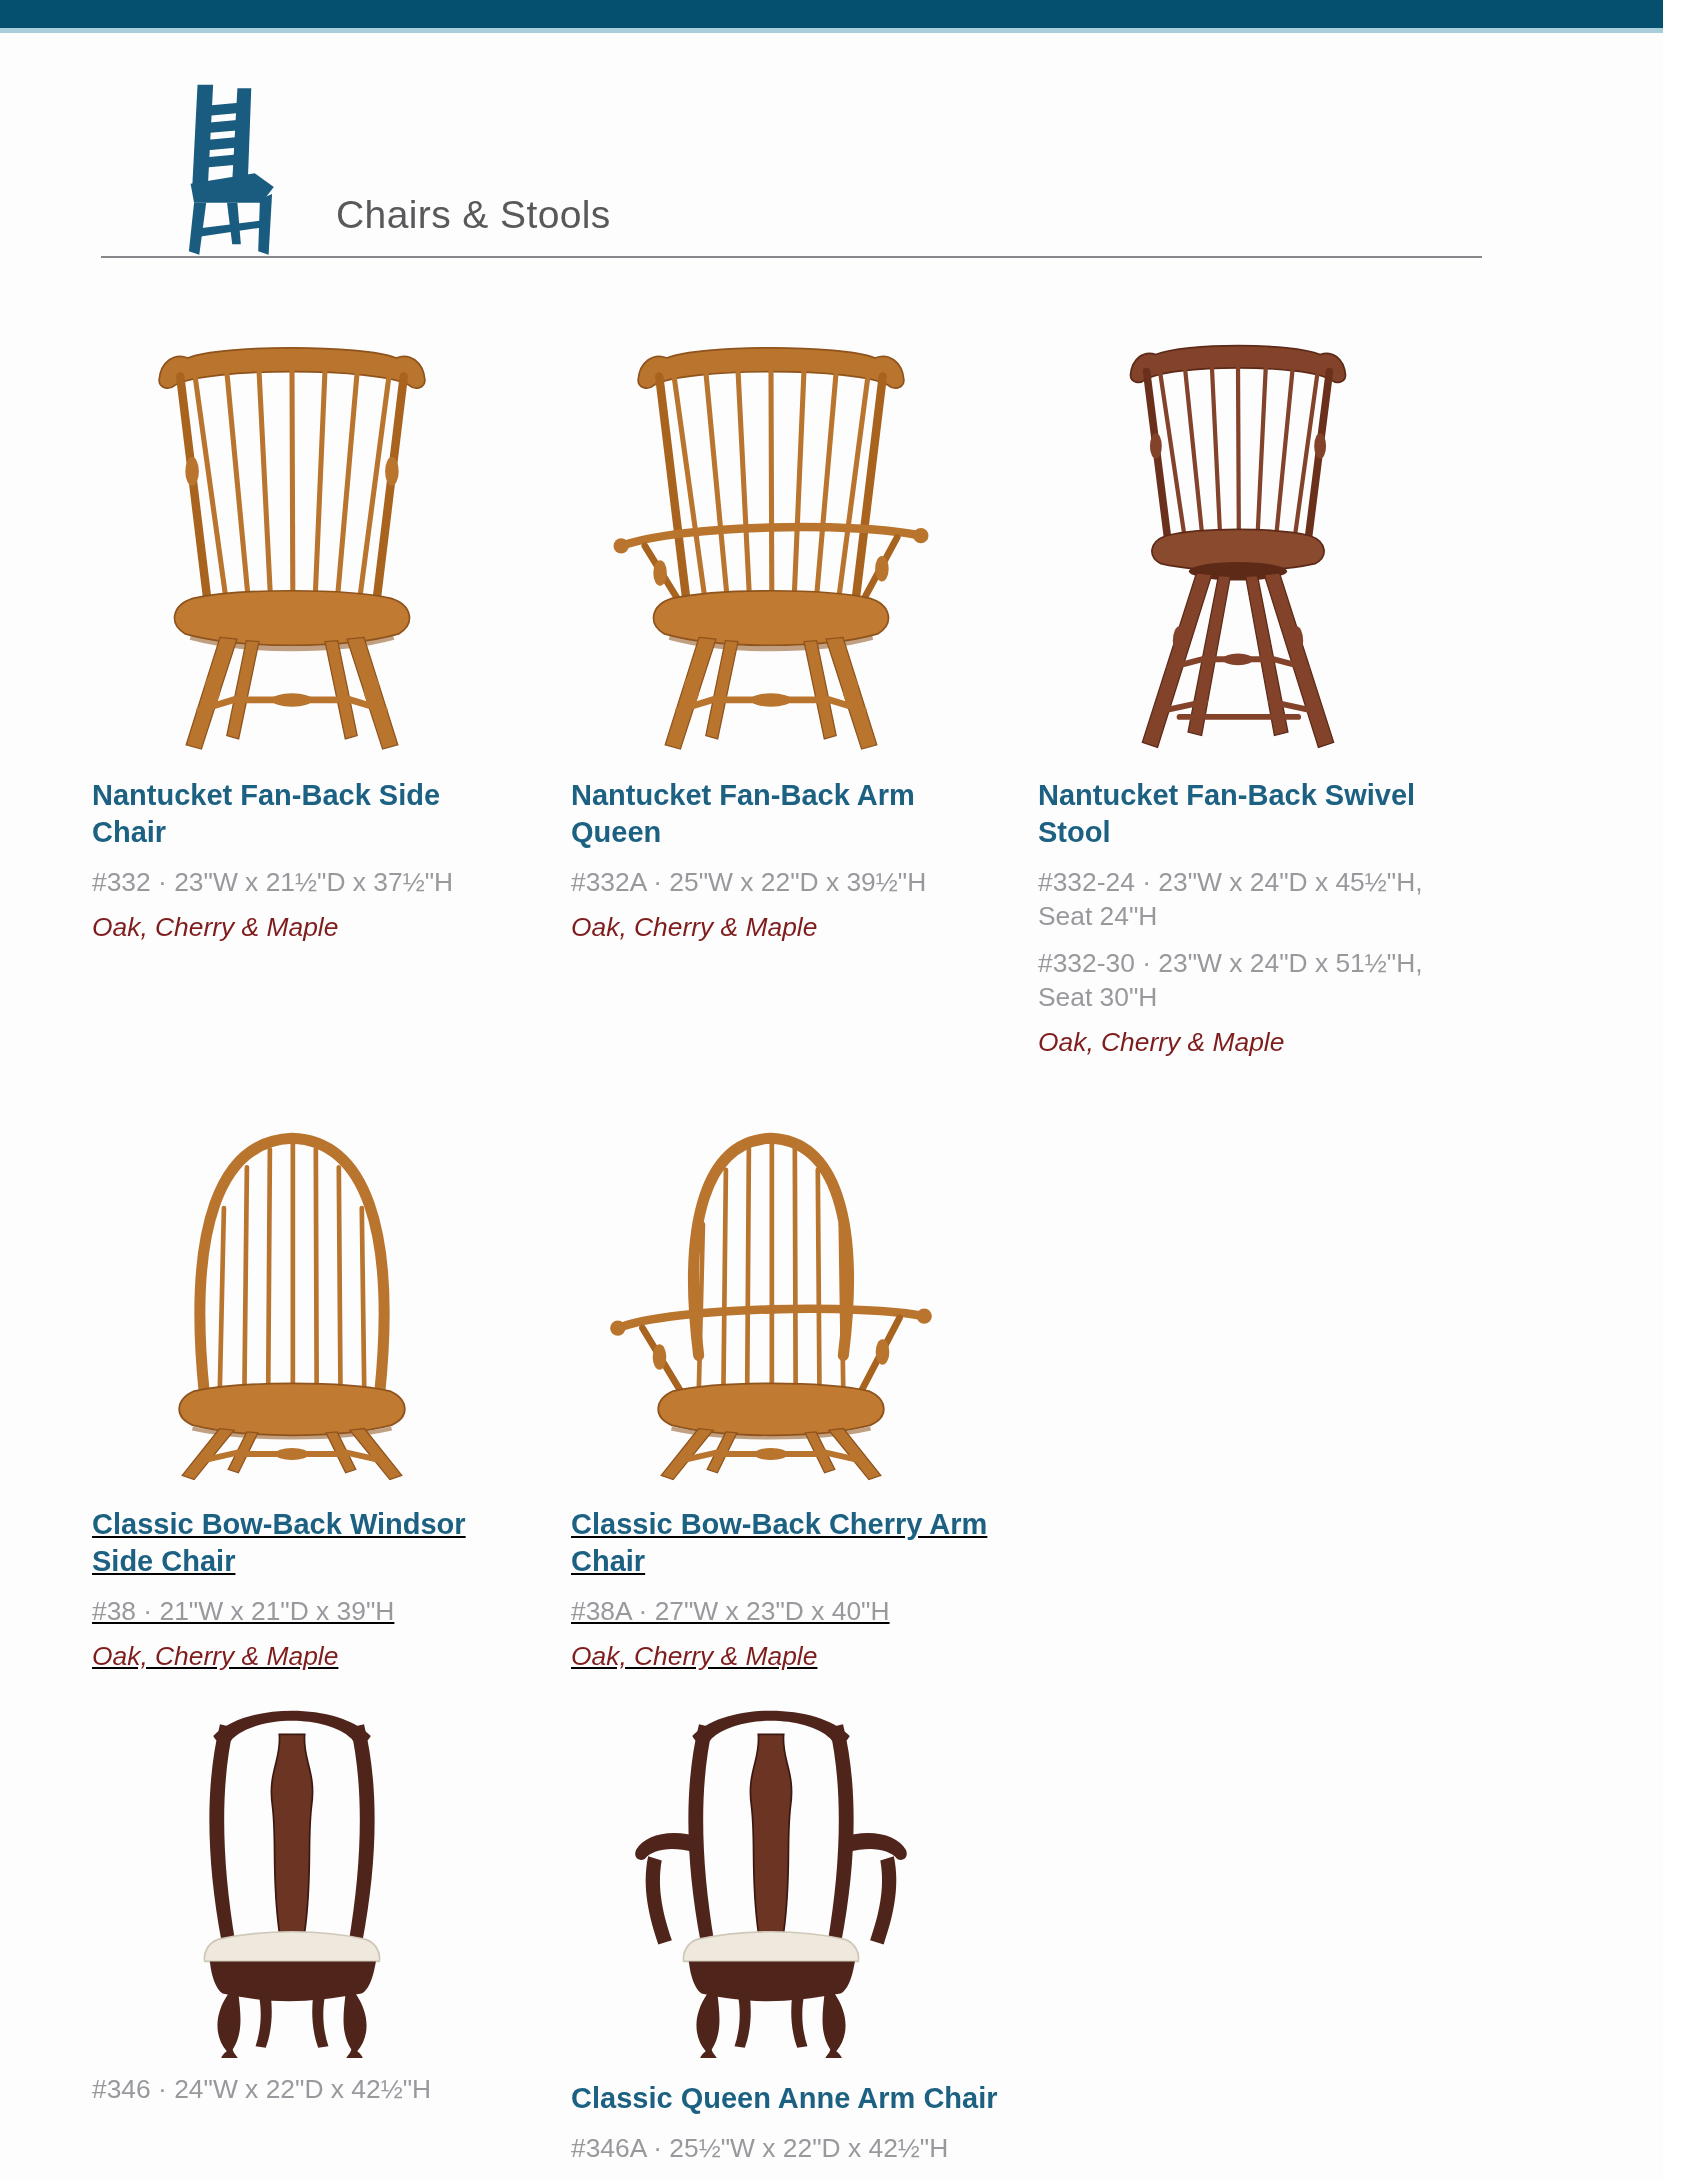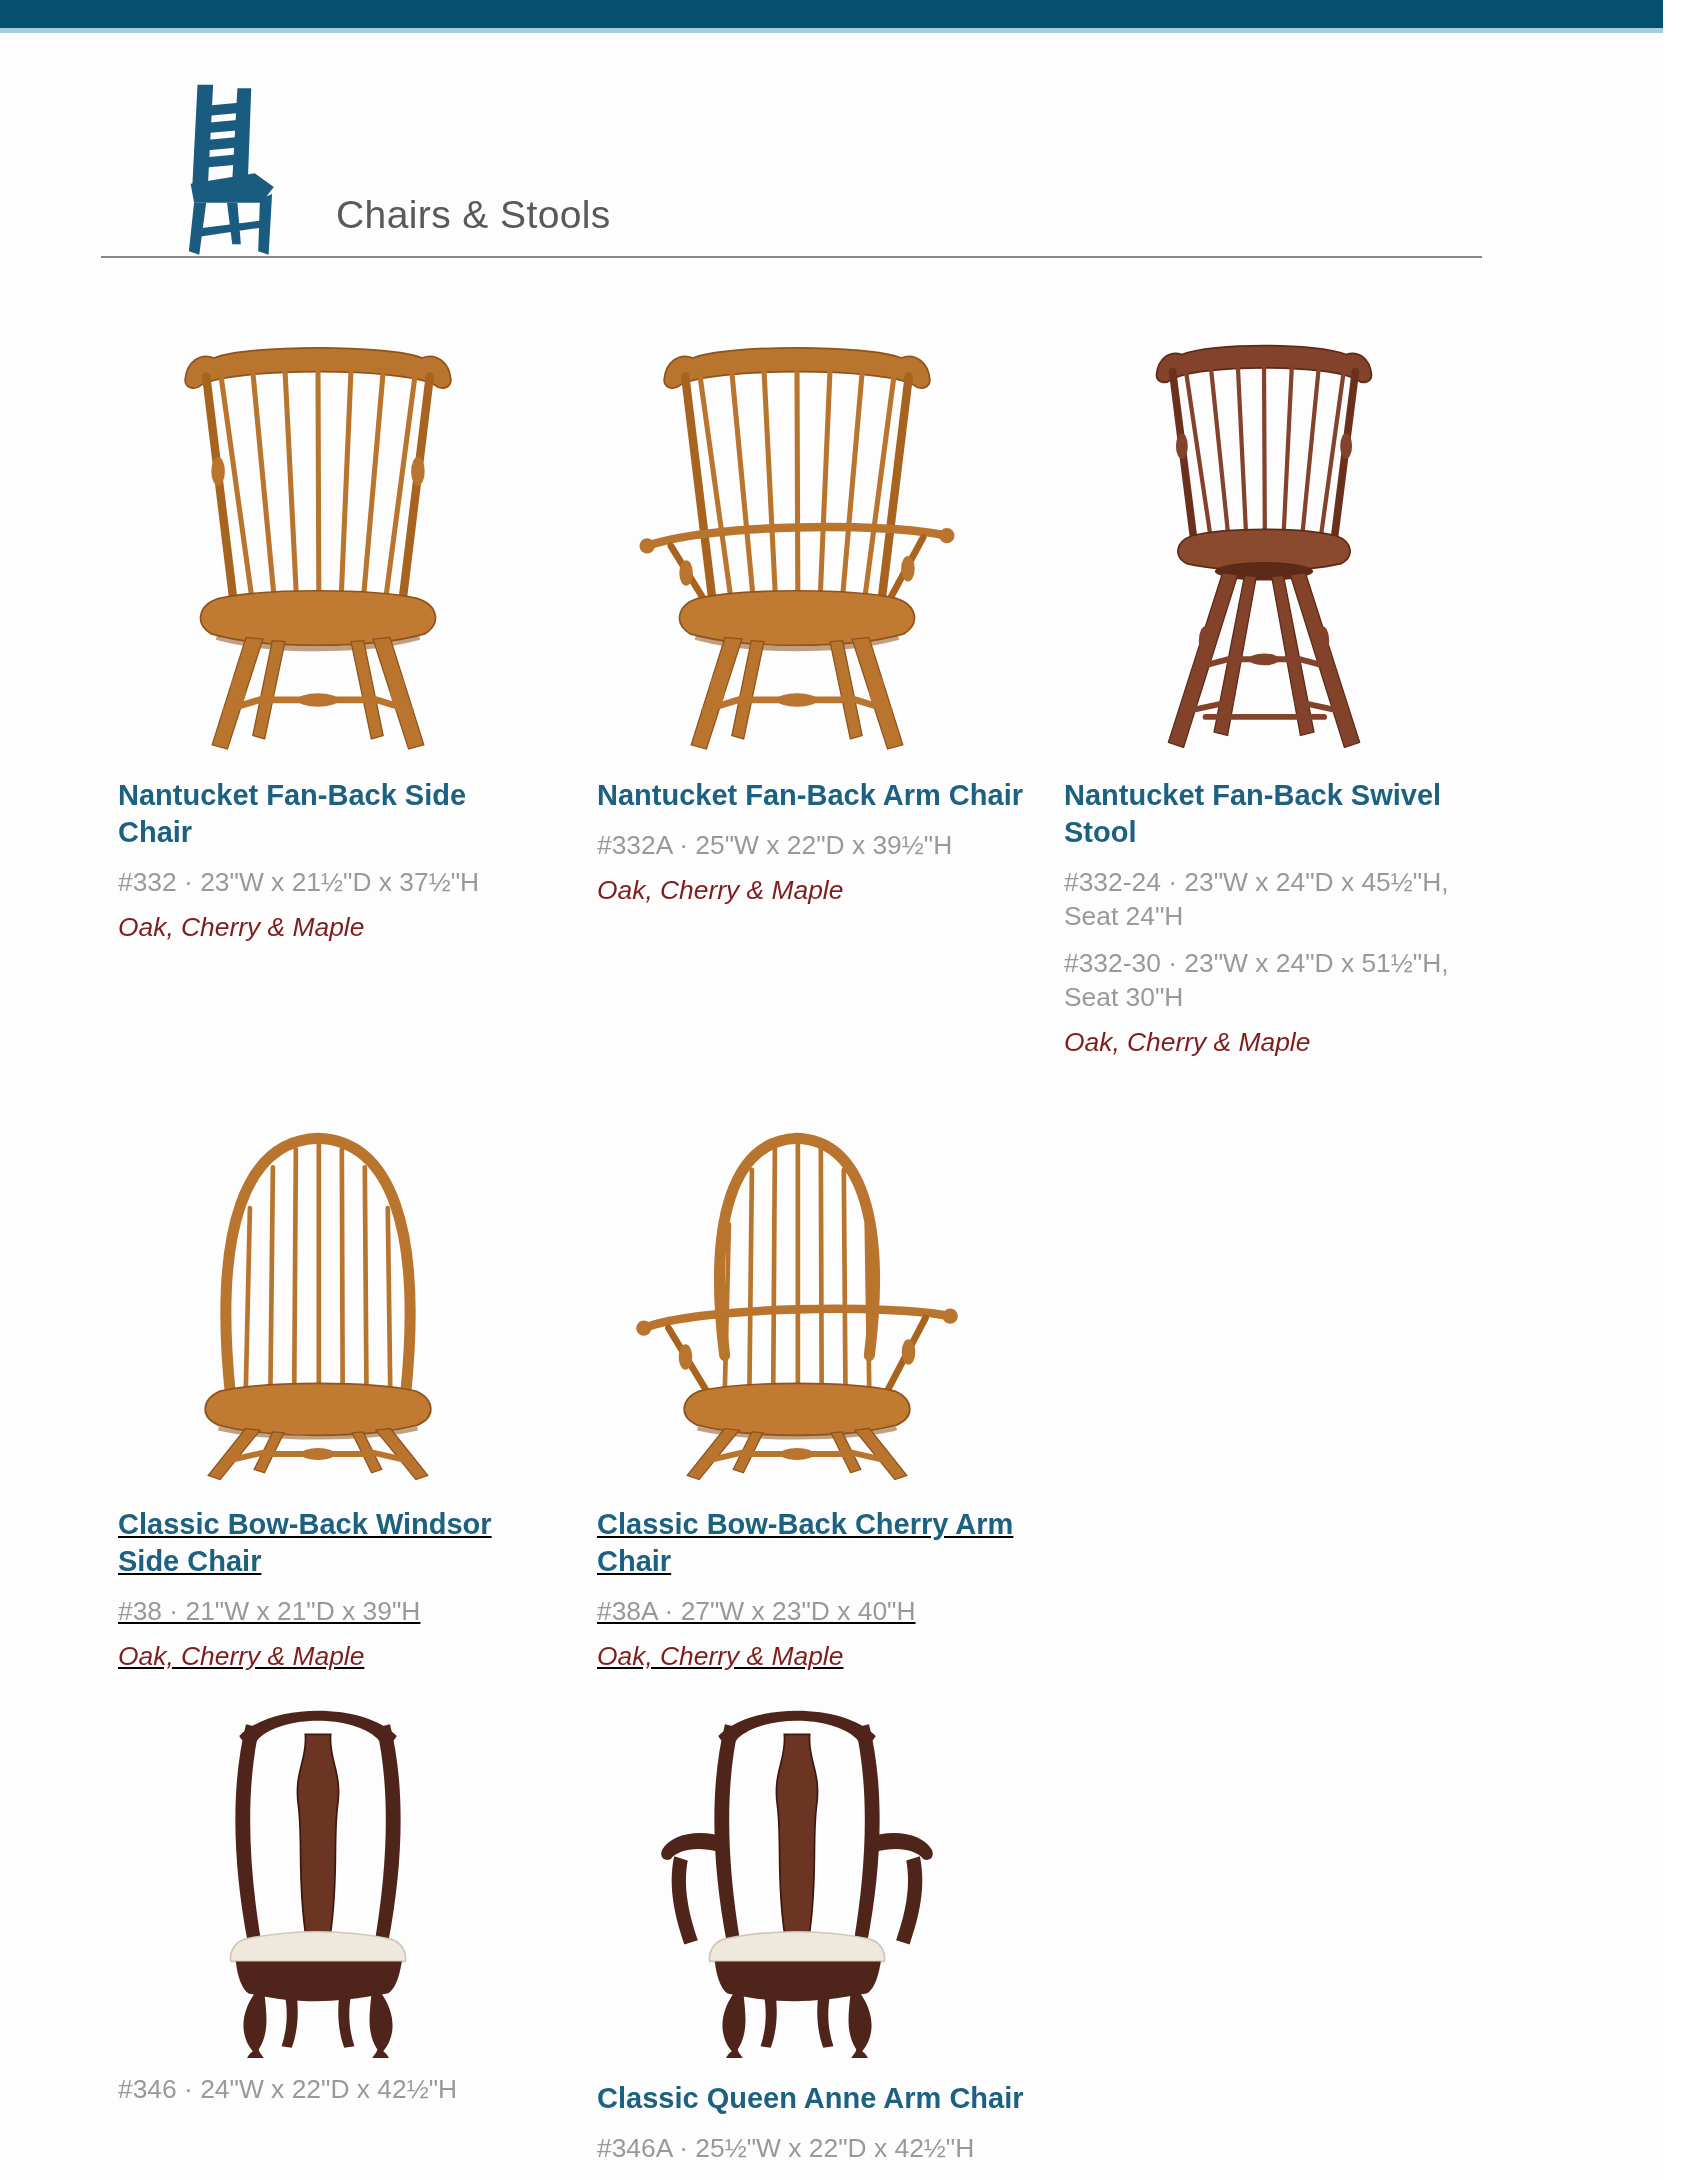--- a/index.html
+++ b/index.html
@@ -4,21 +4,21 @@
 <style>
   html,body{margin:0;padding:0;background:#fff;}
   .page{position:relative;width:1663px;height:2181px;background:#fdfdfe;
         font-family:"Liberation Sans",sans-serif;overflow:hidden;}
   .topbar{height:28px;background:#05506f;border-bottom:5.1px solid #a9cdda;}
   .brandrow{position:relative;height:223px;}
   .brand-icon{position:absolute;left:175px;top:51px;width:104px;height:175px;}
   .page-title{position:absolute;left:336px;top:160px;margin:0;font-size:39px;
               font-weight:400;color:#58595b;letter-spacing:0.4px;}
   .rule{height:0;border-top:2.6px solid #85878a;margin:0 181px 0 101px;}
-  .grid{display:grid;grid-template-columns:479px 467px 1fr;padding-left:118px;}
+  .grid{display:grid;grid-template-columns:479px 467px 1fr;padding-left:92px;}
   .row1{margin-top:61px;}
   .row2{margin-top:41px;text-decoration:underline;}
   .row3{margin-top:20.4px;}
   figure.product{margin:0;padding:0;width:430px;}
   .img-slot{position:relative;}
   .r1 .img-slot{height:436px;}
   .r2 .img-slot{height:385px;}
   .r3 .img-slot{height:366px;}
   .img-slot svg{position:absolute;left:0;top:0;}
   .pname{margin:22px 0 0 0;font-size:29px;line-height:37px;font-weight:600;color:#1c6182;}
@@ -134,21 +134,21 @@
           <ellipse cx="141" cy="438" rx="9" ry="18" fill="#b9742e"></ellipse>
           <ellipse cx="329" cy="438" rx="9" ry="18" fill="#b9742e"></ellipse>
           <g stroke="#b9742e" stroke-width="8" stroke-linecap="round">
             <line x1="126" y1="462" x2="172" y2="448"></line>
               <line x1="344" y1="462" x2="298" y2="448"></line>
             <line x1="170" y1="450" x2="300" y2="450"></line>
           </g>
           <ellipse cx="235" cy="450" rx="24" ry="8" fill="#b9742e"></ellipse>
         </svg>
       </div>
-      <h3 class="pname">Nantucket Fan-Back Arm Chair</h3>
+      <h3 class="pname">Nantucket Fan-Back Arm Queen</h3>
       <p class="spec">#332A · 25"W x 22"D x 39½"H</p>
       <p class="material">Oak, Cherry &amp; Maple</p>
     </figure>
 
     <figure class="product r1">
       <div class="img-slot">
         <svg width="400" height="436" viewBox="0 0 470 515">
           <path d="M108,66 C110,46 124,37 138,42 C172,28 298,28 332,42 C346,37 360,46 362,66 C362,74 352,78 345,72 C315,53 155,53 125,72 C118,78 108,74 108,66 Z" fill="#83422a" stroke="#5d2a18" stroke-width="2"></path>
           <g stroke="#83422a" stroke-width="5" stroke-linecap="round">
             <line x1="142" y1="56" x2="172" y2="258"></line>

